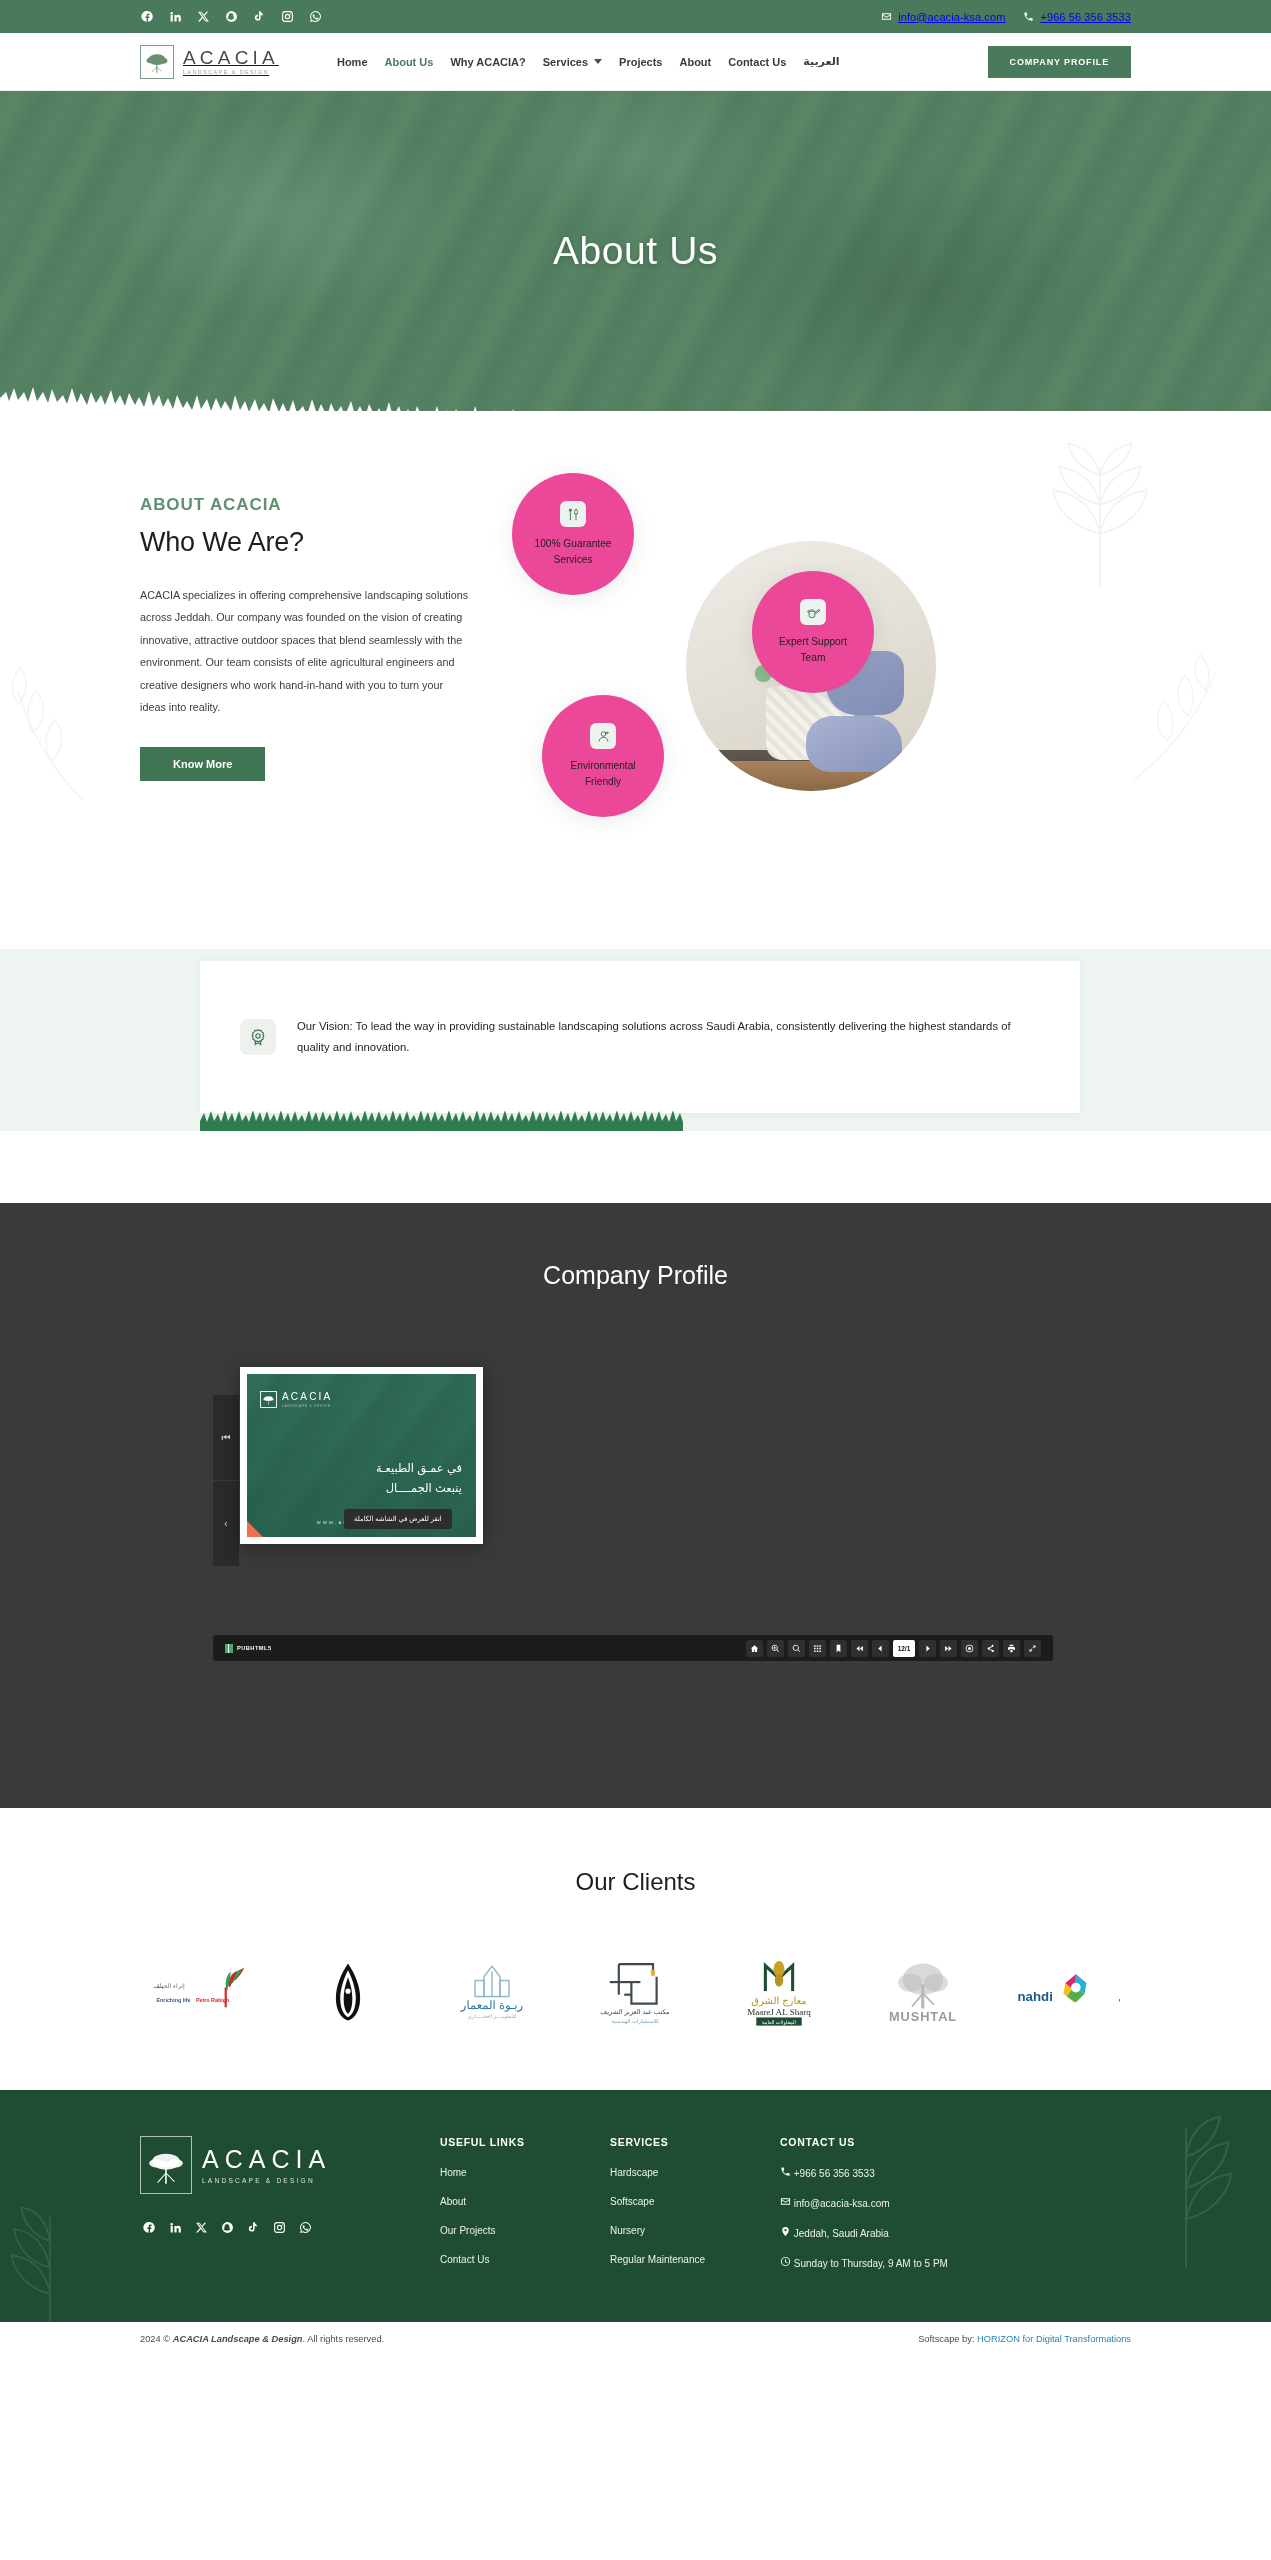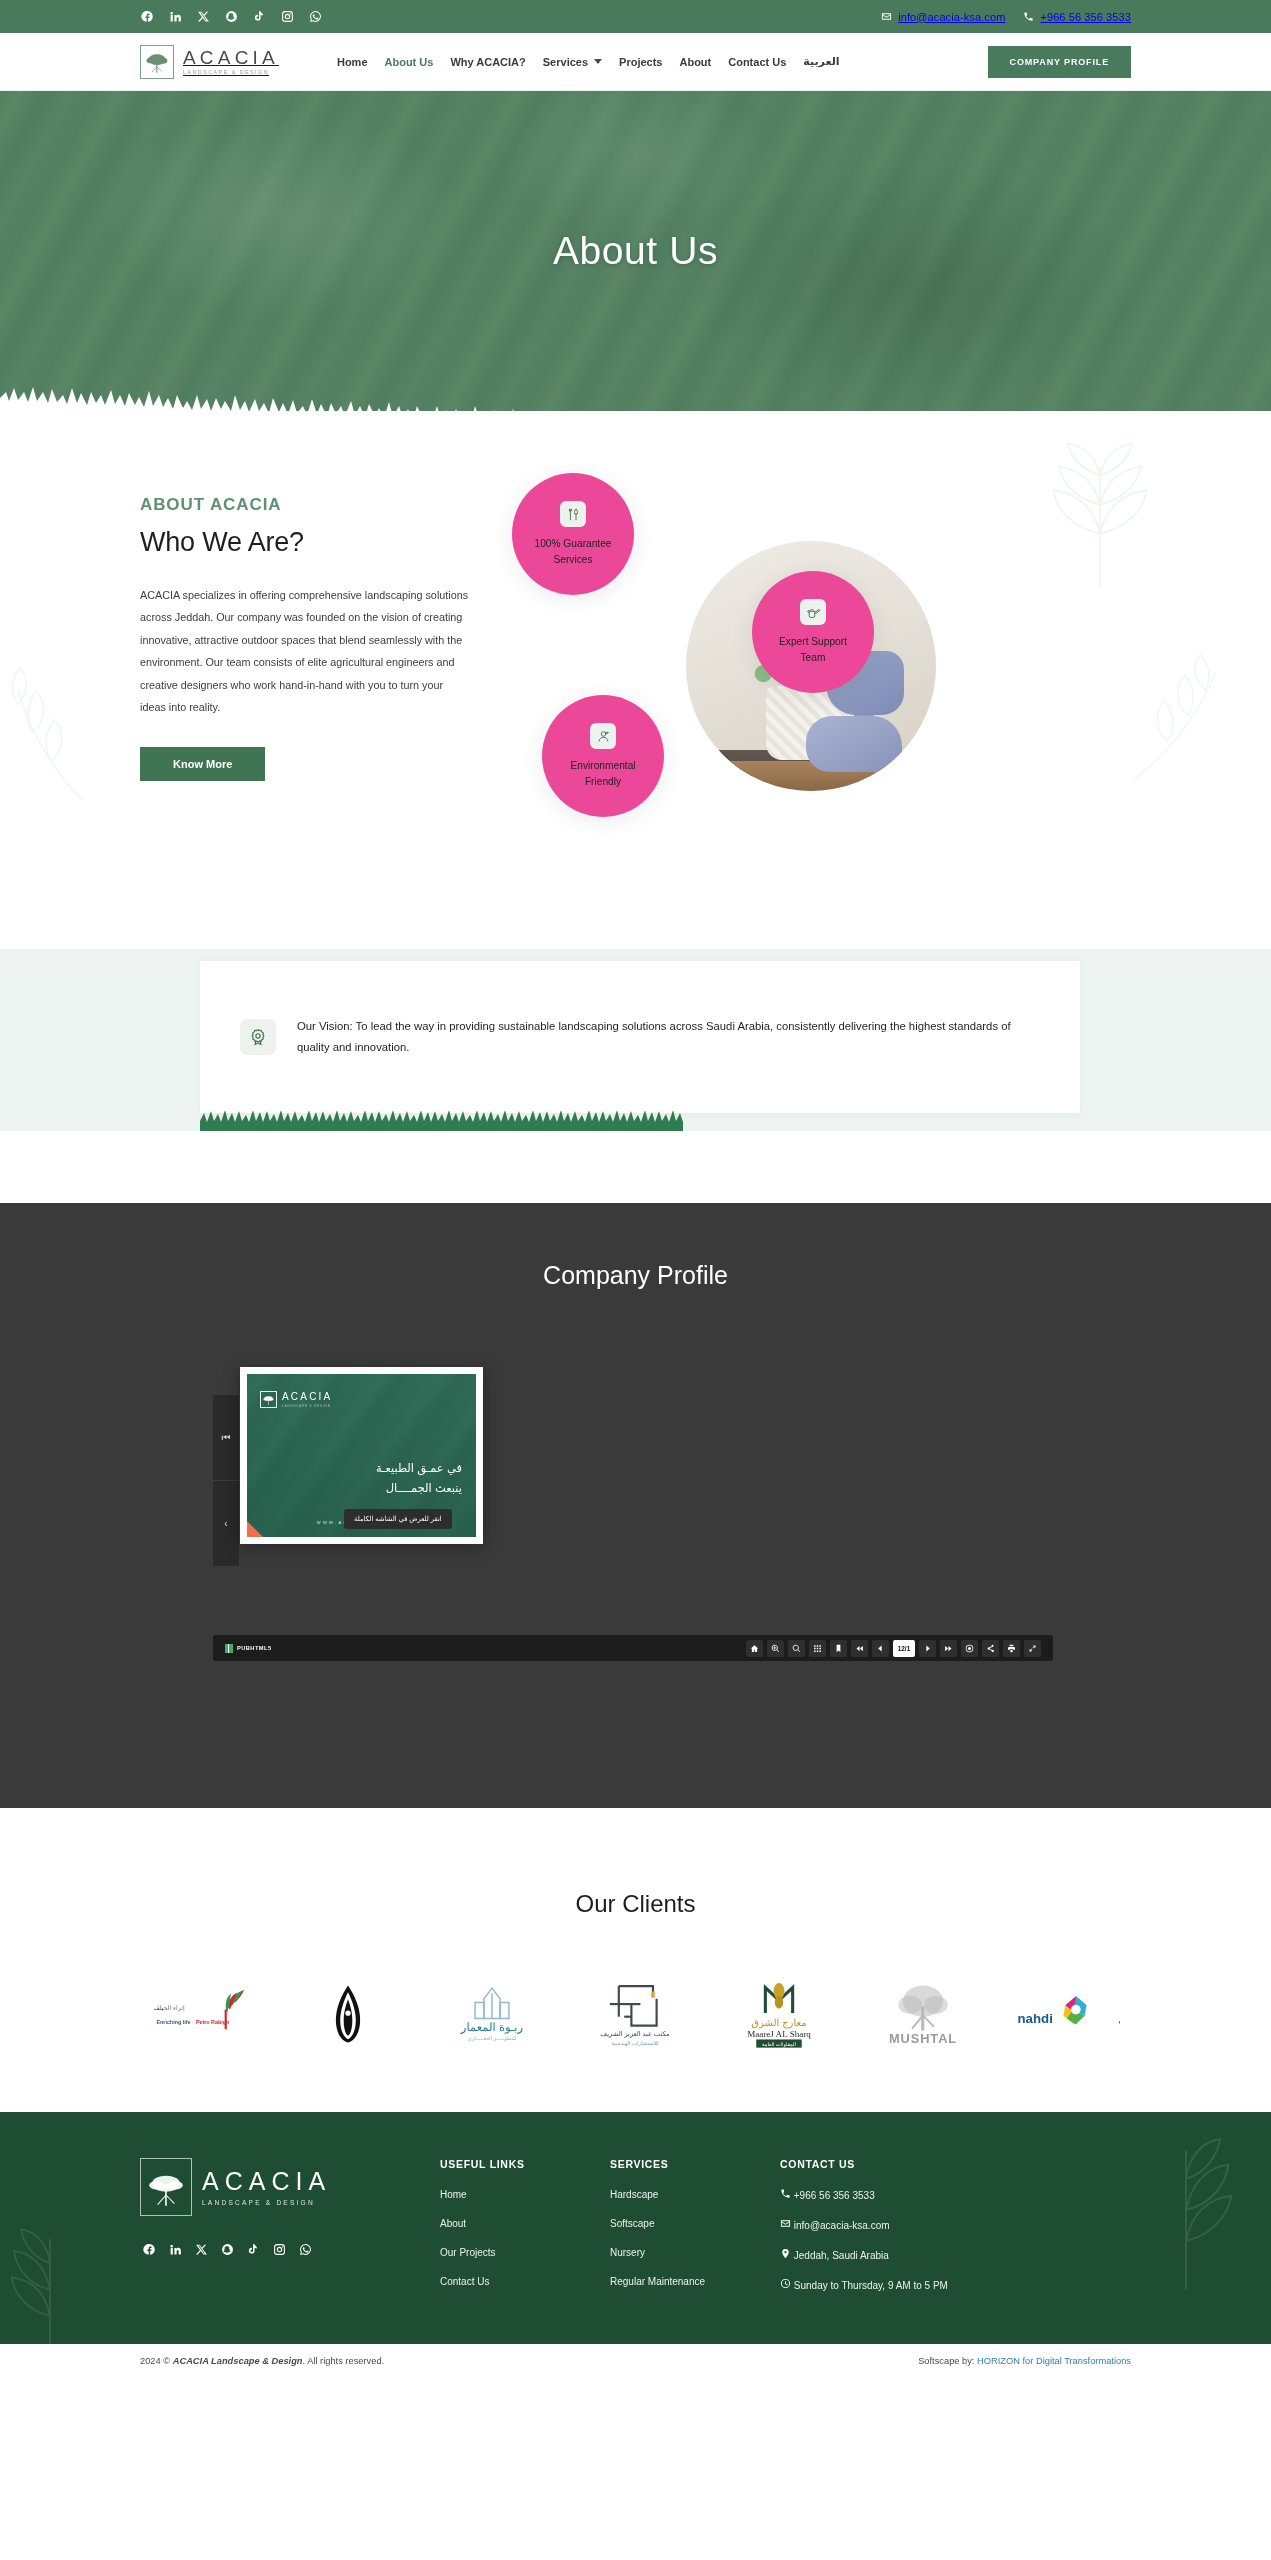--- a/index.html
+++ b/index.html
@@ -426,23 +426,22 @@
     font-weight: 700;
     display: flex; align-items: center; justify-content: center;
     border-radius: 2px;
     padding: 0 3px;
     cursor: text;
   }
 
   
   .clients {
     background: #ffffff;
-    padding: 46px 140px 62px 140px;
+    padding: 60px 140px 62px 140px;
     text-align: center;
-    margin-top: 36px;
   }
   .clients-h2 {
     font-size: 24px; font-weight: 400; color: #1e1e1e; margin-bottom: 60px;
   }
   .client-row {
     display: flex; align-items: center; justify-content: space-between;
     padding: 0 8px;
   }
   .client-logo {
     display: flex; flex-direction: column; align-items: center; justify-content: center;

